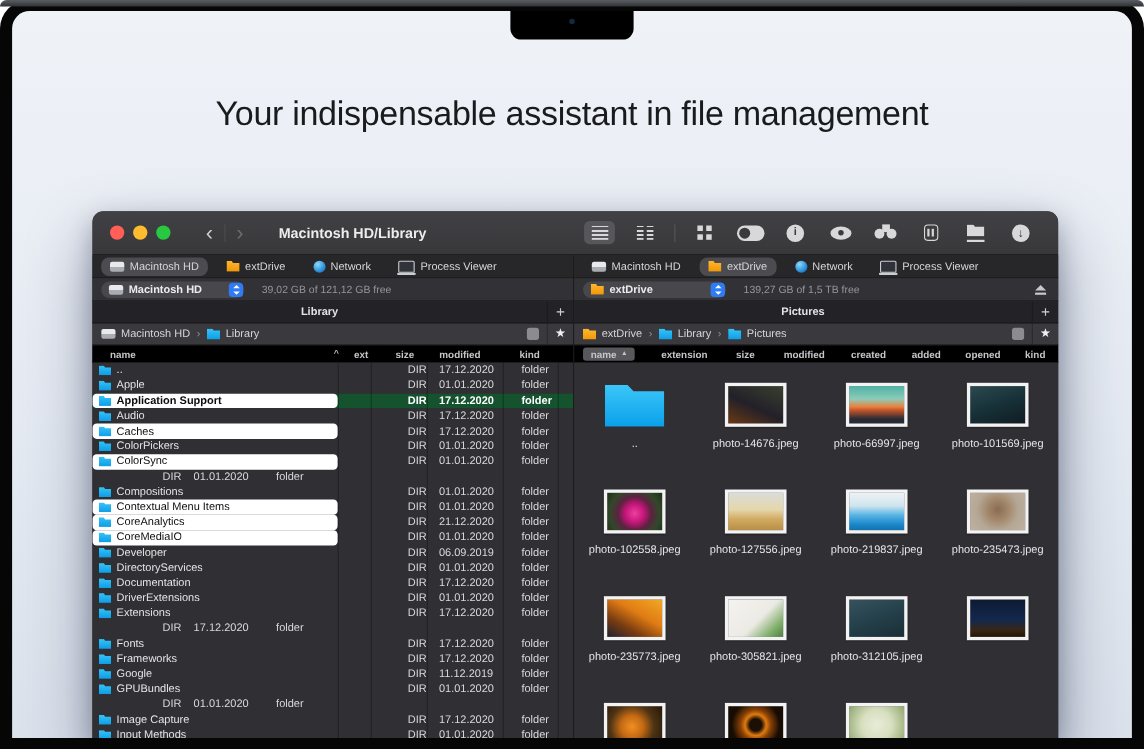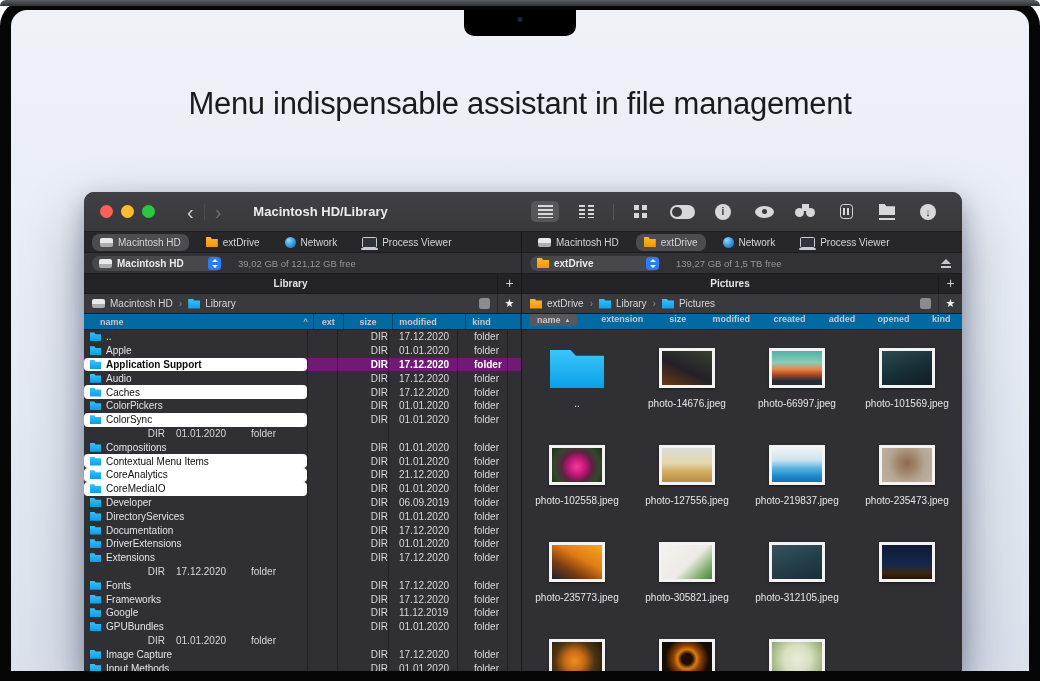--- a/index.html
+++ b/index.html
@@ -124,21 +124,21 @@
 
   .crumb-row{height:19px;flex:0 0 19px;background:#3a3a3e;display:flex;align-items:center;
              padding-left:8px;border-bottom:1px solid #1d1d20;}
   .crumbs{display:flex;align-items:center;gap:6px;flex:1;min-width:0;overflow:hidden;}
   .citem{display:flex;align-items:center;gap:5px;color:#d6d6d9;white-space:nowrap;}
   .csep{color:#8d8d92;}
   .sqbtn{width:11px;height:11px;background:#8b8b90;border-radius:2.5px;margin:0 7px;flex:0 0 11px;}
   .starbtn{width:23px;align-self:stretch;border-left:1px solid #2a2a2e;text-align:center;
            line-height:18px;font-size:11px;color:#f0f0f2;flex:0 0 23px;}
 
-  .colhead{height:15px;flex:0 0 15px;background:#0369a1;display:flex;align-items:flex-start;
+  .colhead{height:15px;flex:0 0 15px;background:#000000;display:flex;align-items:center;
            font-size:9px;font-weight:bold;color:#c6c6ca;border-bottom:1px solid #1c1c1f;}
   .pane-left .chcell{border-left:1px solid rgba(0,0,0,.38);display:flex;align-items:center;height:100%;}
   .pane-left .ch-first{border-left:none;padding-left:16px;}
   .pane-left .ch-name{width:223px;}
   .pane-left .ch-ext{width:30px;justify-content:center;}
   .pane-left .ch-size{width:51px;justify-content:center;}
   .pane-left .ch-modified{width:69px;padding-left:6px;}
   .pane-left .ch-kind{width:50px;padding-left:6px;}
   .pane-left .colhead::after{content:"";flex:1;height:100%;border-left:1px solid rgba(0,0,0,.38);}
   .pane-left .sortglyph{margin-left:auto;margin-right:5px;font-size:8px;color:#bcbcc0;}
@@ -148,21 +148,21 @@
   .pane-right .sortglyph{font-size:6px;}
   .pane-right .ch-extension{width:66px;} .pane-right .ch-size{width:46px;}
   .pane-right .ch-modified{width:62px;} .pane-right .ch-created{width:56px;}
   .pane-right .ch-added{width:50px;} .pane-right .ch-opened{width:54px;}
   .pane-right .ch-kind{width:42px;}
 
   
   .list-wrap{flex:1;position:relative;background:#303034;overflow:hidden;}
   .vl{position:absolute;top:0;bottom:0;width:1px;background:rgba(0,0,0,.30);}
   .row{height:13.8px;display:flex;align-items:stretch;color:#d9d9dc;}
-  .row.cursor{background:#701a75;}
+  .row.cursor{background:#14532d;}
   .row.cursor .cell{font-weight:bold;color:#fff;}
   .cell{display:flex;align-items:center;}
   .c-name{width:223px;flex:0 0 223px;padding:0;}
   .namewrap{display:flex;align-items:center;gap:5px;width:100%;height:100%;padding:0 6px;border-radius:4px;}
   .namewrap .ic-folder-blue-icon{width:11px;height:9px;}
   .fname{white-space:nowrap;overflow:hidden;color:#e4e4e6;}
   .namewrap.pill{background:#ffffff;}
   .namewrap.pill .fname{color:#0c0c0e;}
   .row.cursor .fname{font-weight:bold;}
   .c-ext{width:30px;flex:0 0 30px;}
@@ -181,21 +181,21 @@
   .glabel{margin-top:10px;width:100px;text-align:center;font-size:10px;line-height:12px;
           color:#e6e6e8;word-break:break-all;max-height:24px;overflow:hidden;}
 </style>
 </head>
 <body>
 
 <div class="laptop">
   <div class="lid-edge"></div>
   <div class="screen">
 
-    <div class="headline">Menu indispensable assistant in file management</div>
+    <div class="headline">Your indispensable assistant in file management</div>
 
     <div class="window">
 
       <div class="titlebar">
         <span class="tl tl-close"></span>
         <span class="tl tl-min"></span>
         <span class="tl tl-zoom"></span>
         <span class="navchev" style="margin-left:14px">‹</span>
         <span class="navdiv"></span>
         <span class="navchev fwd">›</span>

